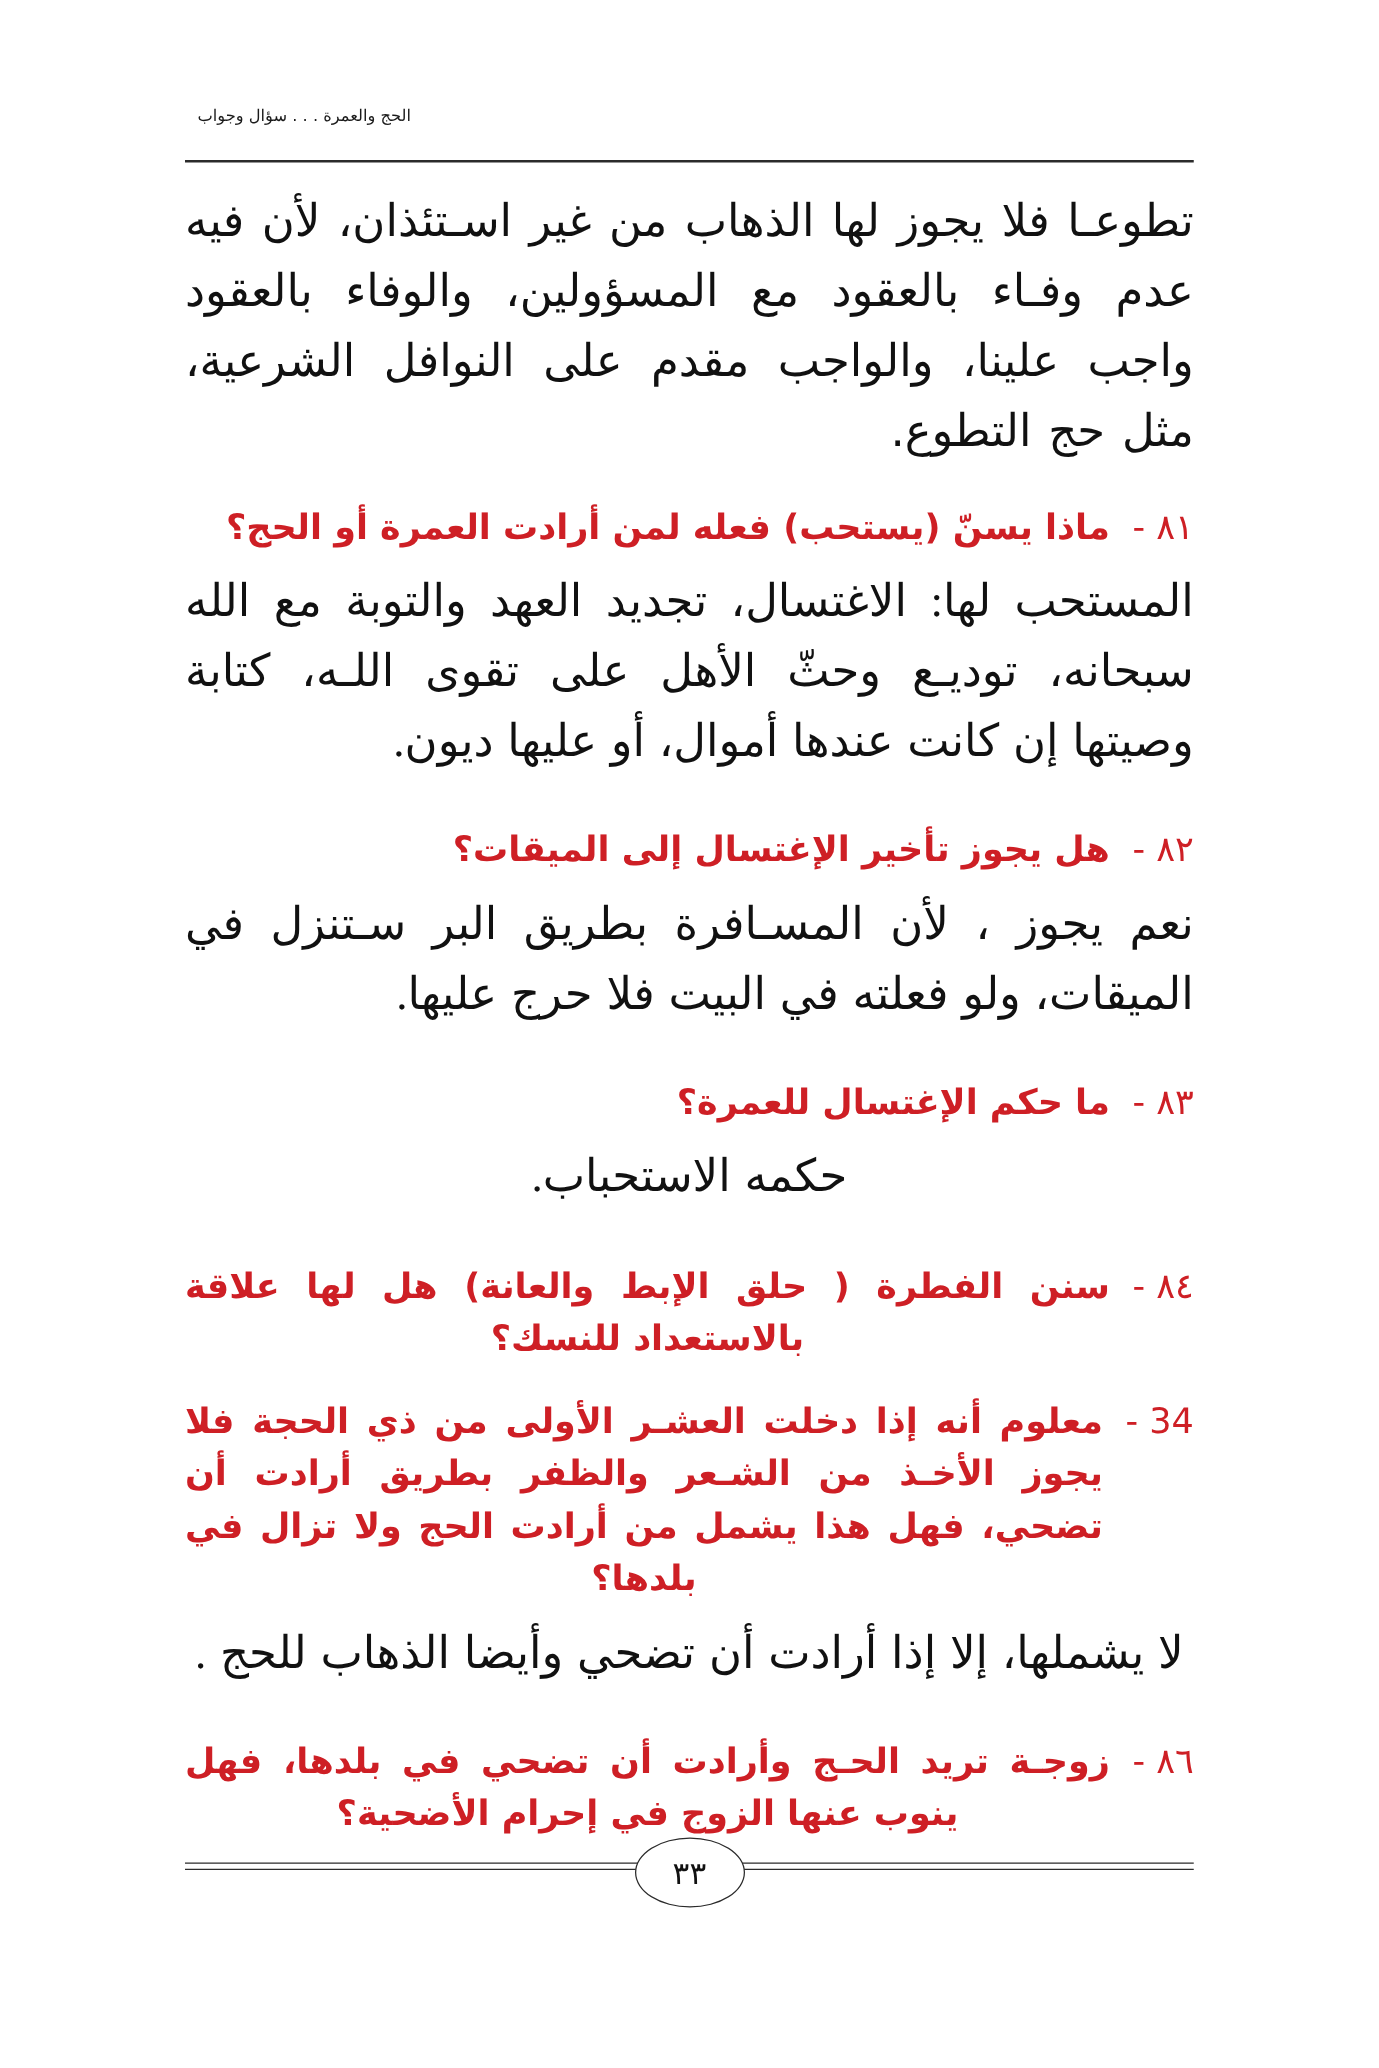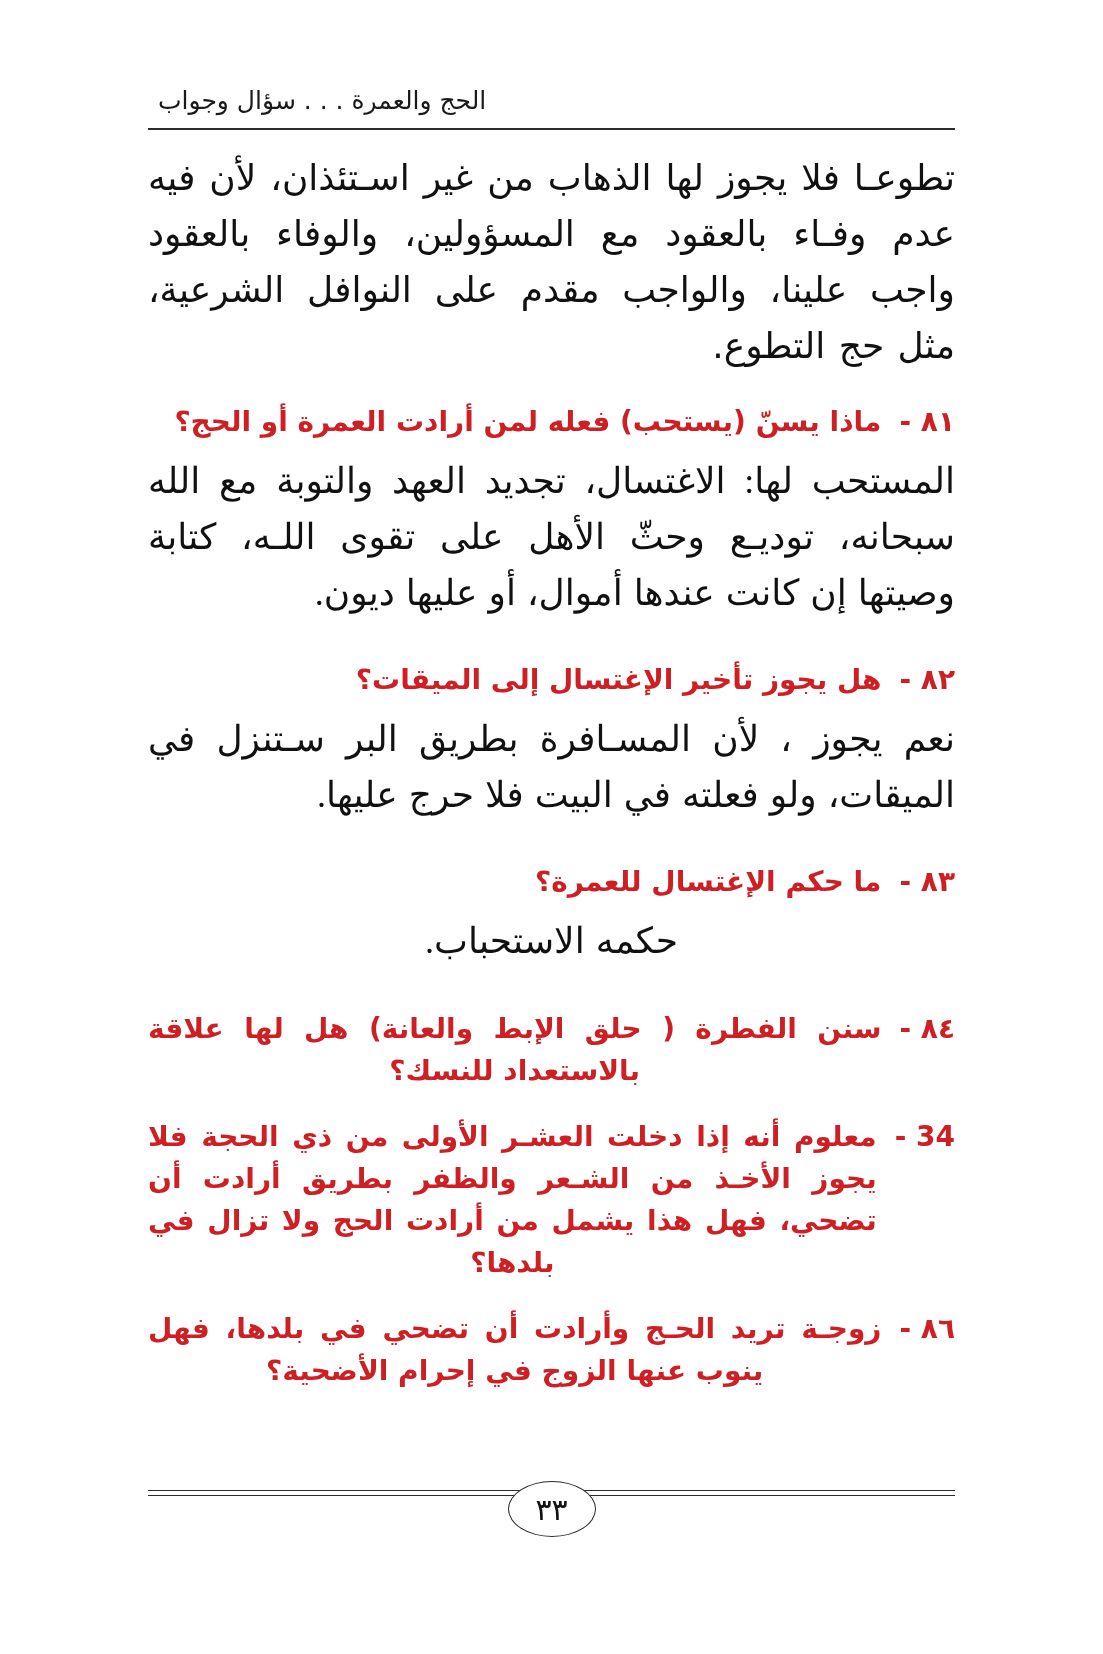--- a/index.html
+++ b/index.html
@@ -24,21 +24,21 @@
     position: absolute;
     top: 86px;
     right: 148px;
     left: 148px;
     height: 50px;
   }
   .header-title {
     direction: rtl;
     text-align: left;
     font-family: "DejaVu Sans", "Liberation Sans", sans-serif;
-    font-size: 25px;
+    font-size: 13px;
     color: #1a1a1a;
     letter-spacing: 0px;
     padding-left: 10px;
     white-space: nowrap;
   }
   .header-rule {
     position: absolute;
     left: 0;
     right: 0;
     top: 42px;
@@ -86,21 +86,21 @@
     font-weight: bold;
     font-size: 28px;
     line-height: 1.50;
     margin: 0 0 10px 0;
     direction: rtl;
   }
   .q-num {
     flex: 0 0 auto;
     white-space: nowrap;
     padding-left: 18px;
-    font-weight: bold;
+    font-weight: normal;
     letter-spacing: 0px;
   }
   .q-text {
     flex: 1 1 auto;
     text-align: justify;
     text-align-last: center;
     font-weight: bold;
   }
   .question.q81 .q-text,
   .question.q82 .q-text,
@@ -130,32 +130,32 @@
     right: 0;
     top: 24px;
     border-top: 1.5px solid #2b2b2b;
     border-bottom: 1.5px solid #2b2b2b;
     height: 4px;
     box-sizing: content-box;
   }
   .page-num-badge {
     position: absolute;
     left: 50%;
-    top: 15px;
+    top: 4px;
     transform: translateX(-50%);
     width: 86px;
     height: 54px;
     border: 1.6px solid #2b2b2b;
     border-radius: 50%;
     background: #ffffff;
     display: flex;
     align-items: center;
     justify-content: center;
     font-family: "DejaVu Sans", "Liberation Sans", sans-serif;
-    font-size: 30px;
+    font-size: 25px;
     color: #111111;
     letter-spacing: 1px;
   }
 </style>
 </head>
 <body>
 
 <div class="page">
 
   <div class="header-zone">
@@ -195,20 +195,21 @@
       <span class="q-num">٨٤ -</span>
       <span class="q-text">سنن الفطرة ( حلق الإبط والعانة) هل لها علاقة بالاستعداد للنسك؟</span>
     </div>
 
     <div class="gap-s"></div>
 
     <div class="question q85">
       <span class="q-num">34 -</span>
       <span class="q-text">معلوم أنه إذا دخلت العشـر الأولى من ذي الحجة فلا يجوز الأخـذ من الشـعر والظفر بطريق أرادت أن تضحي، فهل هذا يشمل من أرادت الحج ولا تزال في بلدها؟</span>
     </div>
+    <p class="para answer short-answer">لا يشملها، إلا إذا أرادت أن تضحي وأيضا الذهاب للحج .</p>
 
     <div class="gap-s"></div>
 
     <div class="question q86">
       <span class="q-num">٨٦ -</span>
       <span class="q-text">زوجـة تريد الحـج وأرادت أن تضحي في بلدها، فهل ينوب عنها الزوج في إحرام الأضحية؟</span>
     </div>
 
   </div>
 

